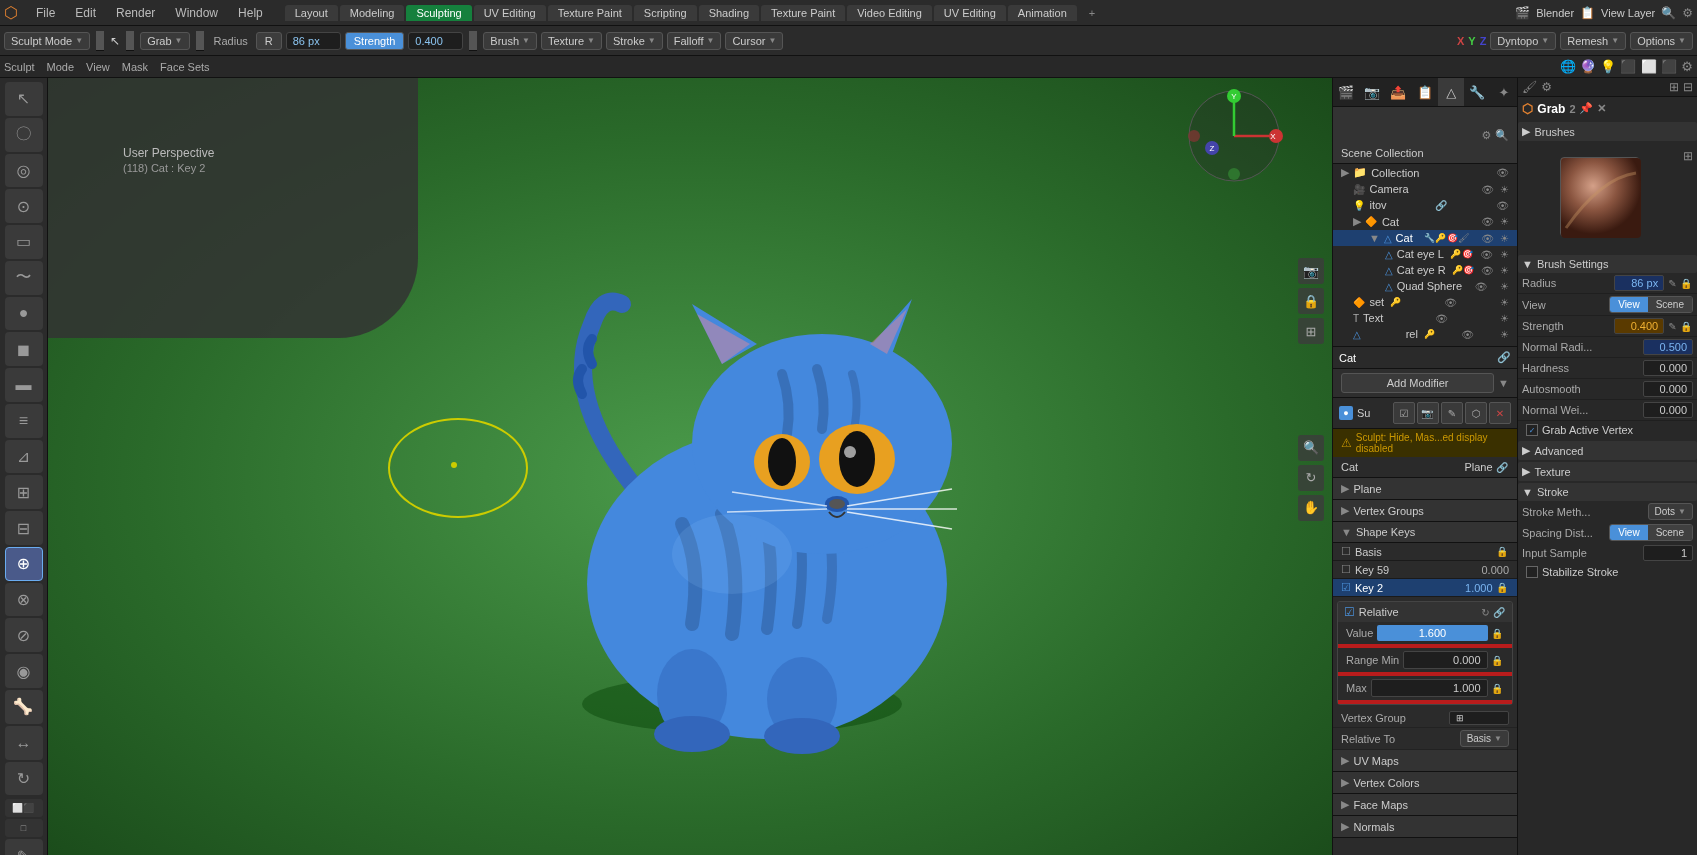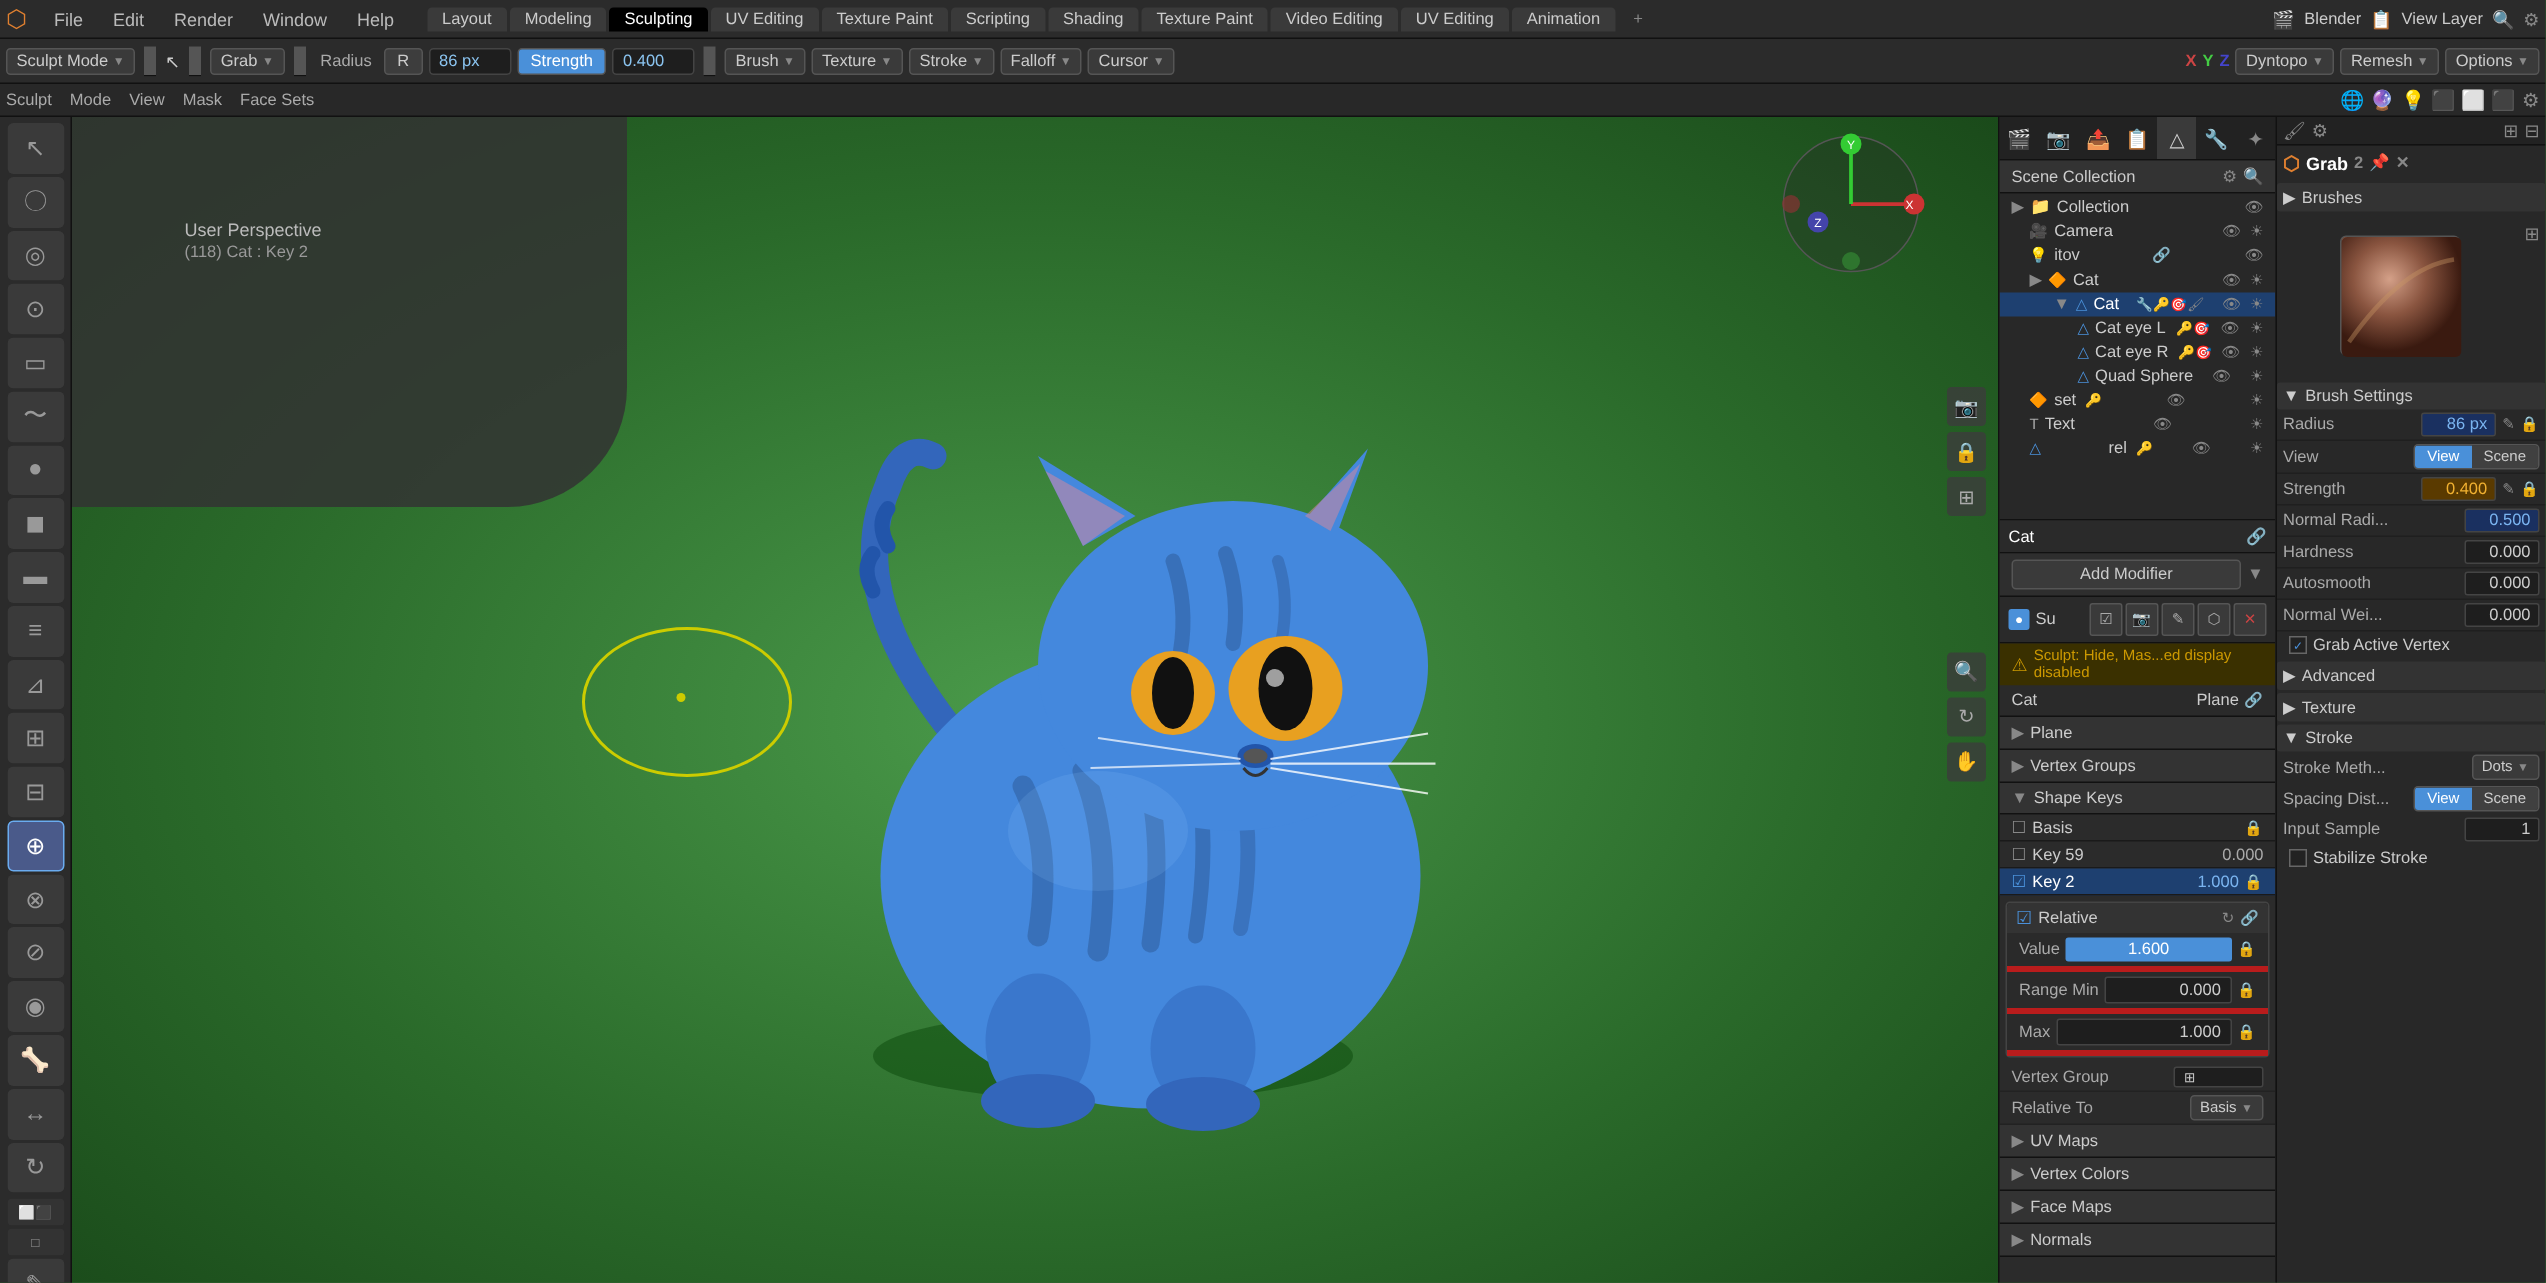--- a/index.html
+++ b/index.html
@@ -7,21 +7,21 @@
 
     
     .top-menu {
       display: flex; align-items: center; height: 26px;
       background: #2b2b2b; border-bottom: 1px solid #111;
       padding: 0 4px; gap: 8px;
     }
     .top-menu .menu-item { color: #bbb; cursor: pointer; padding: 2px 6px; font-size: 12px; }
     .workspace-tabs { display: flex; gap: 2px; margin-left: 8px; }
     .workspace-tab { padding: 2px 10px; background: #3a3a3a; color: #ccc; border-radius: 3px 3px 0 0; cursor: pointer; font-size: 11px; }
-    .workspace-tab.active { background: #000000; color: #fff; text-align: center; }
+    .workspace-tab.active { background: #15803d; color: #fff; text-align: center; }
     .workspace-tab.add { background: none; color: #888; }
     
     
     .tool-bar {
       display: flex; align-items: center; height: 30px;
       background: #2b2b2b; border-bottom: 1px solid #111;
       padding: 0 4px; gap: 4px;
     }
     .tool-bar .tool-label { color: #aaa; font-size: 11px; padding: 2px 4px; }
     .tool-bar .tool-btn {
@@ -564,21 +564,21 @@
       <div class="panel-icon-tab" title="Render">📷</div>
       <div class="panel-icon-tab" title="Output">📤</div>
       <div class="panel-icon-tab" title="View Layer">📋</div>
       <div class="panel-icon-tab active" title="Object Data">△</div>
       <div class="panel-icon-tab" title="Modifier">🔧</div>
       <div class="panel-icon-tab" title="Particles">✦</div>
     </div>
 
     <div class="outliner">
       <div class="outliner-header">
-        <span style="font-size:11px; color:#ccc;">Scene Collection</span>
+        <span style="font-size:11px; color:#ccc;margin-top:36px;">Scene Collection</span>
         <div style="display:flex; gap:4px;">
           <span style="color:#888; cursor:pointer;">⚙</span>
           <span style="color:#888; cursor:pointer;">🔍</span>
         </div>
       </div>
 
       <div class="outliner-item">
         <span style="color:#888;">▶</span>
         <span style="color:#aaa;">📁</span>
         <span style="color:#ccc;">Collection</span>

